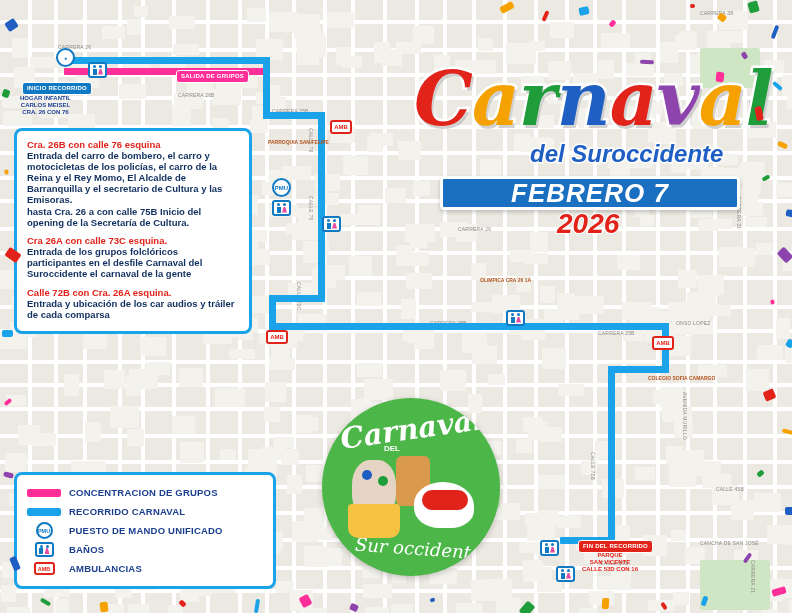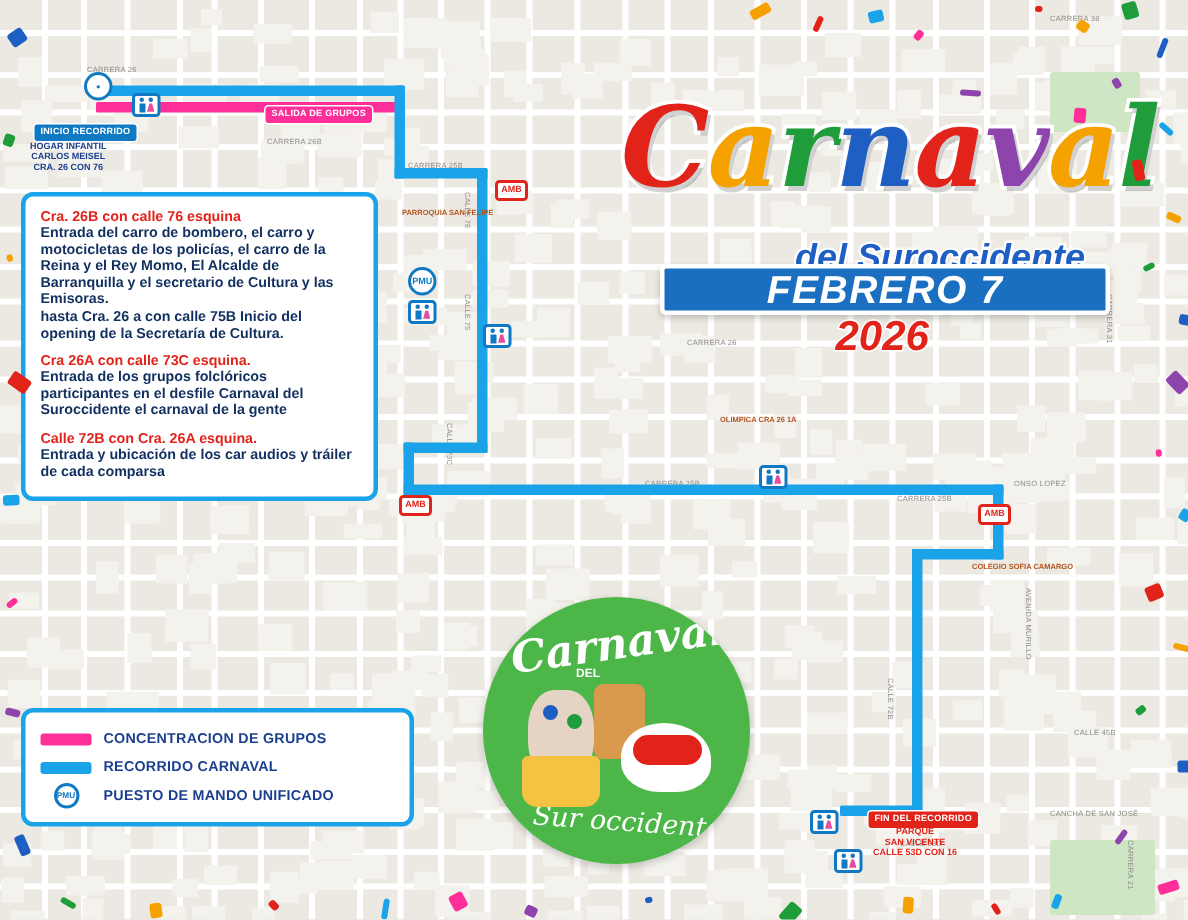--- a/index.html
+++ b/index.html
@@ -136,21 +136,20 @@
     -webkit-text-stroke:5px #ffffff;
     paint-order:stroke fill;
     text-shadow:2px 3px 0 rgba(0,0,0,.18);
   }
   .sub-suroccidente {
     position:absolute; left:138px; top:140px;
     font-size:24px; font-weight:bold; font-style:italic;
     color:#1f5fc4;
     -webkit-text-stroke:3px #ffffff;
     paint-order:stroke fill;
-    margin-top:18px;
   }
   .date-banner {
     position:absolute; left:48px; top:176px;
     width:300px; height:34px;
     background:#1b6fc0;
     border:3px solid #ffffff;
     border-radius:4px;
     box-shadow:0 2px 4px rgba(0,0,0,.2);
   }
   .date-banner .txt {
@@ -882,20 +881,37 @@
     <div class="legend-row">
       <div class="sw sw-blue"></div>
       <div class="lbl">RECORRIDO CARNAVAL</div>
     </div>
     <div class="legend-row">
       <div class="mini">
         <div class="c">PMU</div>
       </div>
       <div class="lbl">PUESTO DE MANDO UNIFICADO</div>
     </div>
+    <div class="legend-row">
+      <div class="mini">
+        <div class="b">
+          <span class="wc">
+              <span class="m"></span>
+              <span class="f"></span>
+            </span>
+        </div>
+      </div>
+      <div class="lbl">BAÑOS</div>
+    </div>
+    <div class="legend-row">
+      <div class="mini">
+        <div class="a">AMB</div>
+      </div>
+      <div class="lbl">AMBULANCIAS</div>
+    </div>
   </div>
 
   <div class="logo">
     <div class="lw1">Carnaval</div>
     <div class="lw2">DEL</div>
     <div class="lw3">Sur occidente</div>
 
     <div class="char" style="left:30px; top:62px; width:44px; height:62px; background:#e5d4c4; border-radius:40% 40% 45% 45%;"></div>
     <div class="char" style="left:74px; top:58px; width:34px; height:50px; background:#d99a4e; border-radius:6px;"></div>
     <div class="char" style="left:92px; top:84px; width:60px; height:46px; background:#ffffff; border-radius:50% 55% 40% 45%;"></div>

